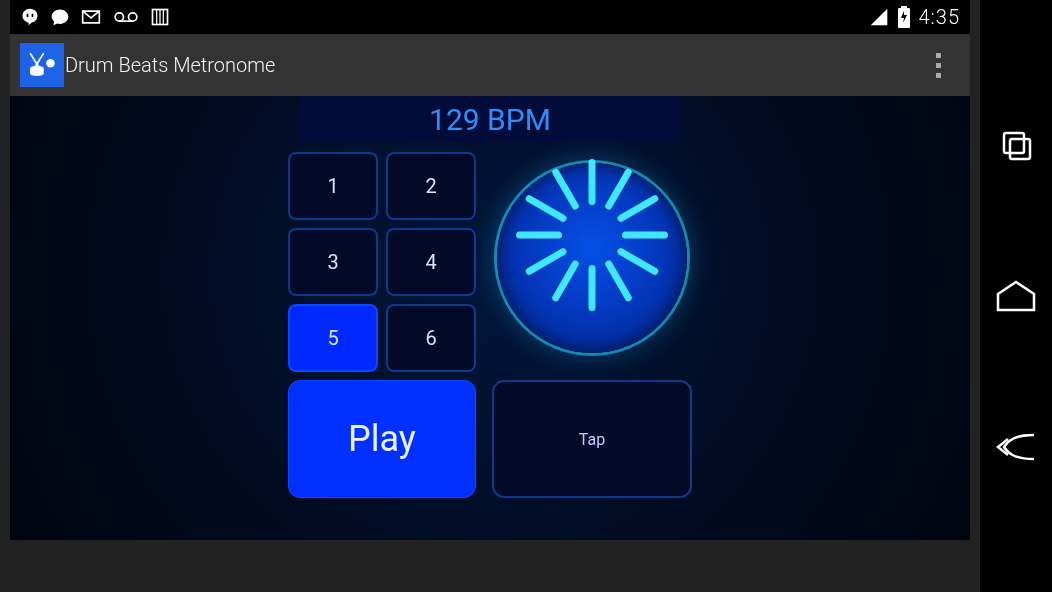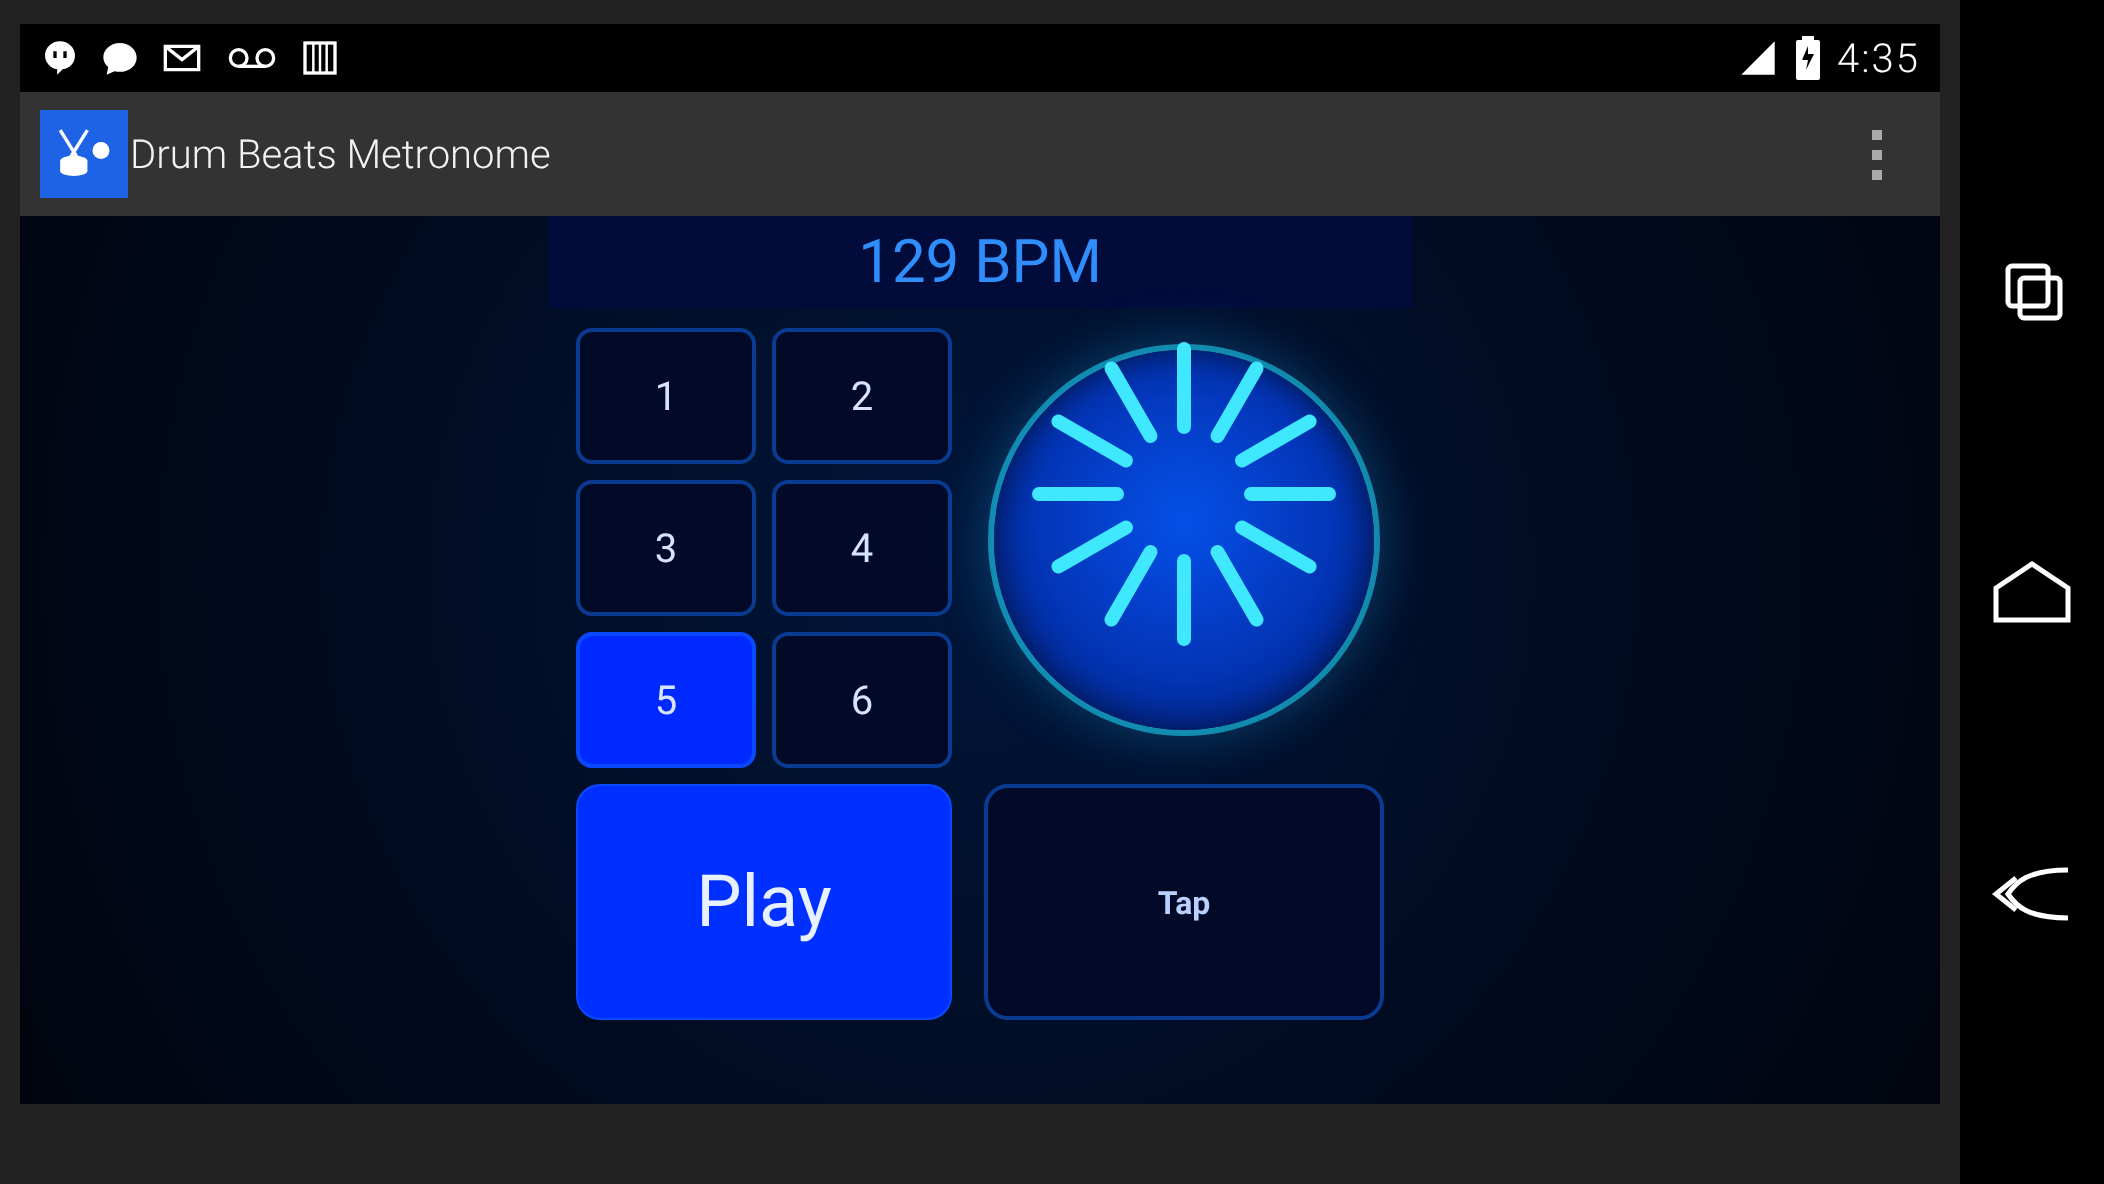--- a/index.html
+++ b/index.html
@@ -8,21 +8,21 @@
     font-family: Roboto, "Helvetica Neue", Arial, sans-serif;
     width: 1052px;
     height: 592px;
     overflow: hidden;
     color: #fff;
     position: relative;
   }
   .device-frame {
     position: absolute;
     left: 10px;
-    top: 12px;
+    top: 0;
     width: 960px;
     height: 540px;
     background: #fde047;
     display: flex;
     flex-direction: column;
   }
   
   .status-bar {
     height: 34px;
     background: #000;
@@ -72,21 +72,21 @@
     justify-content:center;
   }
   .panel {
     position:absolute;
     top:0;
     display:flex;
     flex-direction:column;
     align-items:center;
   }
   .bpm {
-    width: 432px;
+    width: 380px;
     height: 46px;
     background: #020c3b;
     color:#2f8efc;
     font-size:30px;
     font-weight:400;
     display:flex;
     align-items:center;
     justify-content:center;
     border-radius:2px;
   }
@@ -157,21 +157,20 @@
   .tap-btn{
     width:200px;
     height:118px;
     border:2px solid #0b3b90;
     border-radius:12px;
     background:#020a28;
     color:#b9d0ff;
     font-size:16px;
     display:flex;align-items:center;justify-content:center;
     cursor:pointer;
-    font-weight:bold;
   }
   
   .navbar-right{
     position:absolute;
     right:0; top:0;
     width:72px; height:592px;
     background:#000;
     display:flex;
     flex-direction:column;
     align-items:center;

